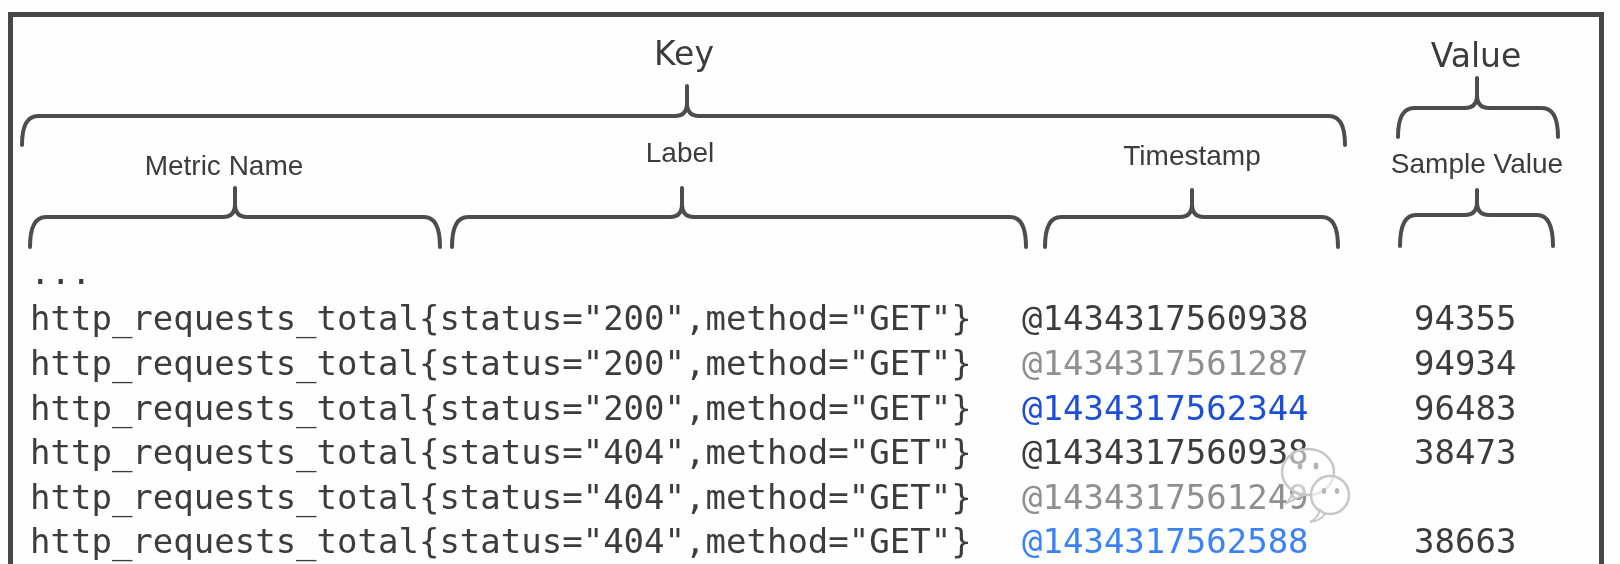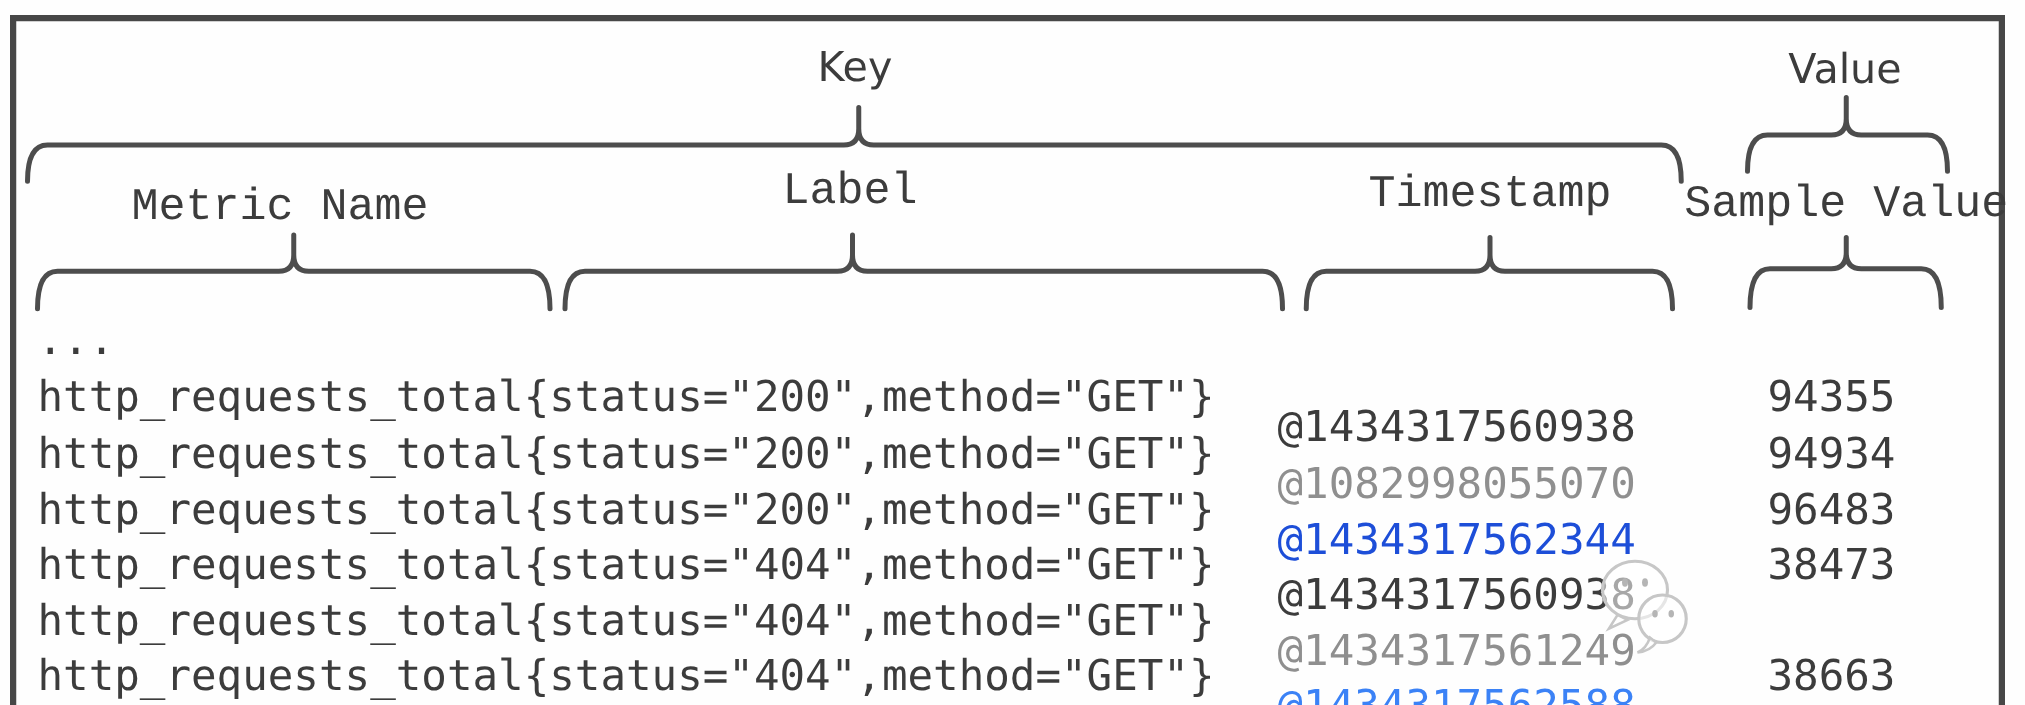--- a/index.html
+++ b/index.html
@@ -20,29 +20,29 @@
   .braces{position:absolute;left:0;top:0;width:1620px;height:564px;}
   .braces path{fill:none;stroke:#4d4d4d;stroke-width:4;stroke-linecap:round;}
   .lbl{
     position:absolute;
     transform:translate(-50%,-50%);
     white-space:nowrap;
     color:#3c3c3c;
     line-height:1;
   }
   .lbl-top{font-family:"DejaVu Sans", sans-serif;font-size:33px;}
-  .lbl-mid{font-family:Liberation Mono, monospace;font-size:36px;}
+  .lbl-mid{font-family:Liberation Sans, sans-serif;font-size:28px;}
   .row{
     position:absolute;
     left:0;width:1620px;height:42px;line-height:42px;
     font-size:34px;color:#3c3c3c;white-space:nowrap;
   }
   .row span{position:absolute;top:0;height:42px;line-height:42px;}
   .col-metric{left:30px;}
-  .col-ts{left:1022px;margin-top:24px;}
+  .col-ts{left:1022px;}
   .col-val{left:1414px;}
   .watermark{
     position:absolute;left:1272px;top:436px;width:340px;height:94px;
     pointer-events:none;
   }
   .wm-icon{position:absolute;left:0;top:8px;}
   .wm-text{
     position:absolute;left:80px;top:24px;
     font-family:"DejaVu Sans", sans-serif;
     font-size:45px;font-weight:bold;line-height:1;
@@ -78,21 +78,21 @@
     <span class="col-metric">...</span>
   </div>
 
   <div class="row" style="top:297px;">
     <span class="col-metric">http_requests_total{status="200",method="GET"}</span>
     <span class="col-ts" style="color: rgb(60, 60, 60);">@1434317560938</span>
     <span class="col-val">94355</span>
   </div>
   <div class="row" style="top:342px;">
     <span class="col-metric">http_requests_total{status="200",method="GET"}</span>
-    <span class="col-ts" style="color: rgb(143, 143, 143);">@1082998055070</span>
+    <span class="col-ts" style="color: rgb(143, 143, 143);">@1434317561287</span>
     <span class="col-val">94934</span>
   </div>
   <div class="row" style="top:387px;">
     <span class="col-metric">http_requests_total{status="200",method="GET"}</span>
     <span class="col-ts" style="color: #1d4ed8;">@1434317562344</span>
     <span class="col-val">96483</span>
   </div>
   <div class="row" style="top:431px;">
     <span class="col-metric">http_requests_total{status="404",method="GET"}</span>
     <span class="col-ts" style="color: rgb(60, 60, 60);">@1434317560938</span>

